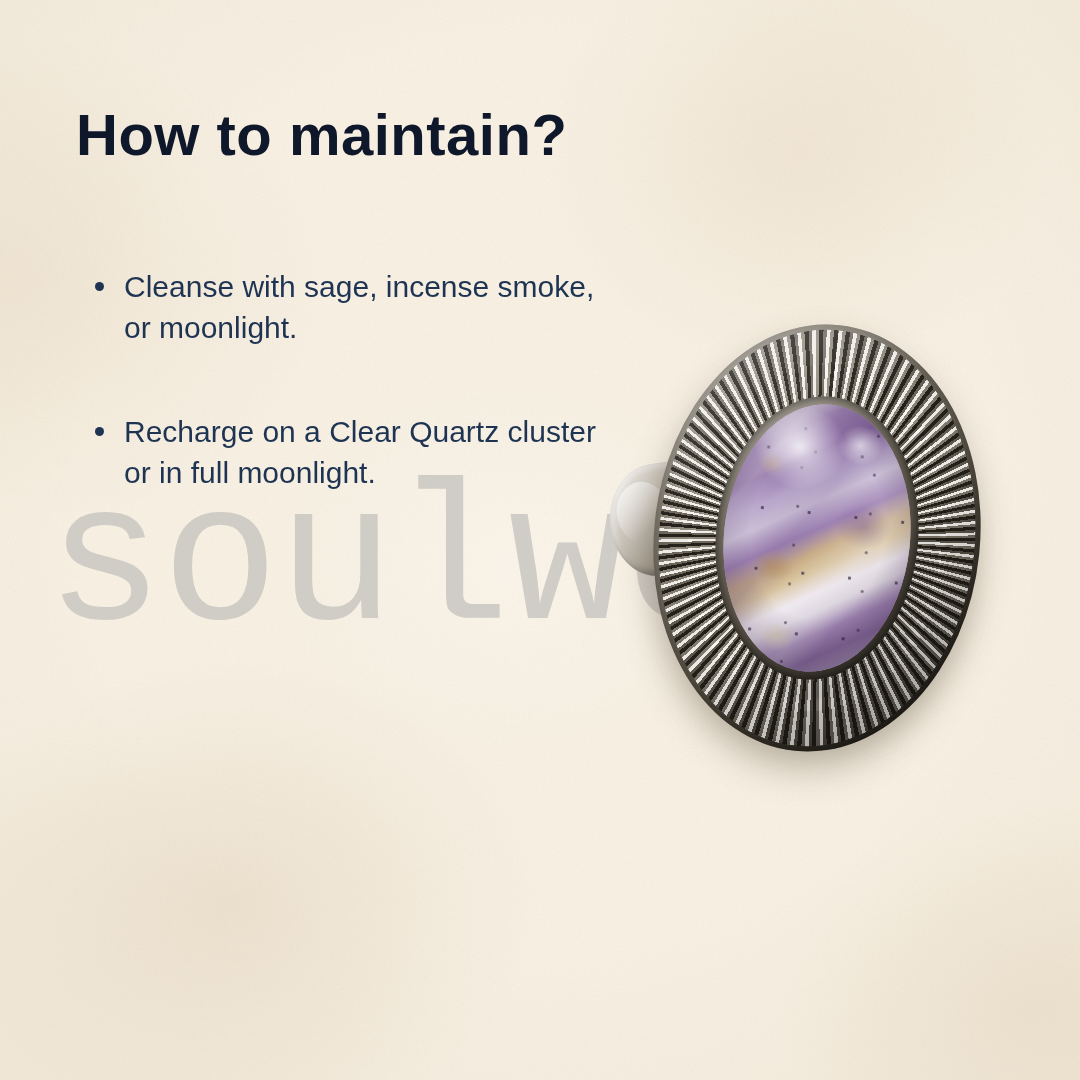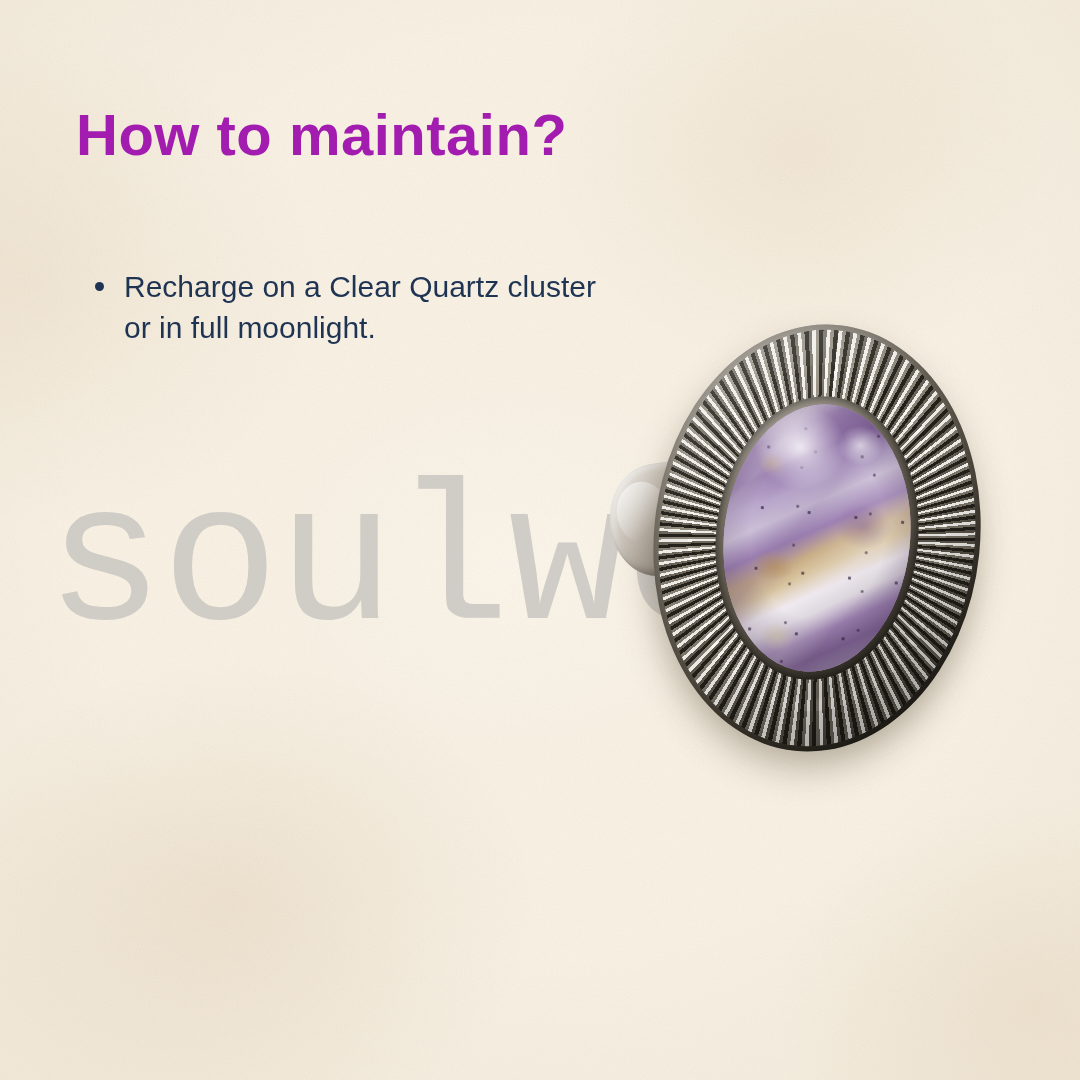--- a/index.html
+++ b/index.html
@@ -235,21 +235,21 @@
   }
 
   
   .title {
     position: absolute;
     left: 76px;
     top: 104px;
     font-size: 58px;
     font-weight: 700;
     letter-spacing: 0.5px;
-    color: #a21caf;
+    color: #0f172a;
     line-height: 1.08;
     margin: 0;
   }
 
   .bullets {
     position: absolute;
     left: 90px;
     top: 266px;
     width: 520px;
     list-style: none;
@@ -313,17 +313,21 @@
       </div>
       <div class="bezel-shade"></div>
     </div>
   </div>
 
   <h1 class="title">How to maintain?</h1>
 
   <ul class="bullets">
     <li class="bullet">
       <span class="dot"></span>
+      <span>Cleanse with sage, incense smoke, or moonlight.</span>
+    </li>
+    <li class="bullet">
+      <span class="dot"></span>
       <span>Recharge on a Clear Quartz cluster or in full moonlight.</span>
     </li>
   </ul>
 
 </div>
 
 </body></html>

